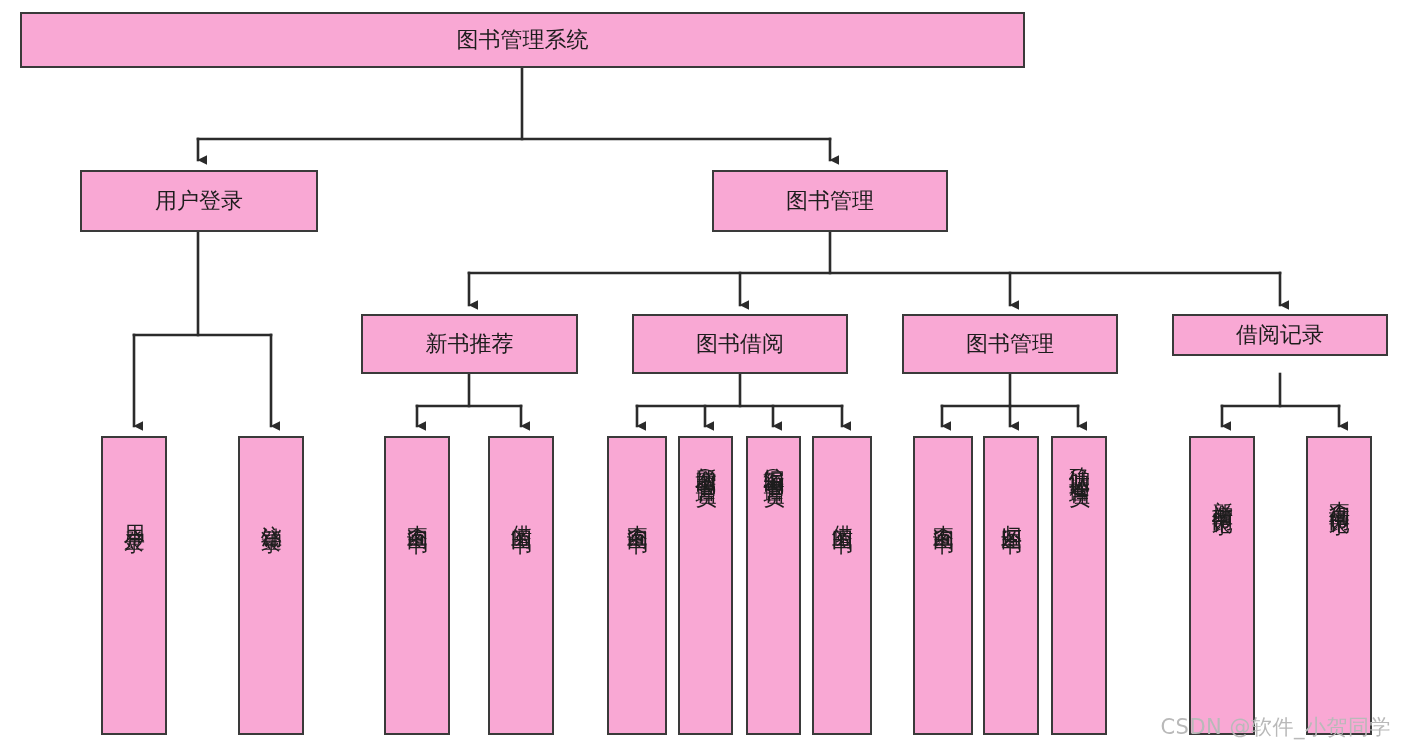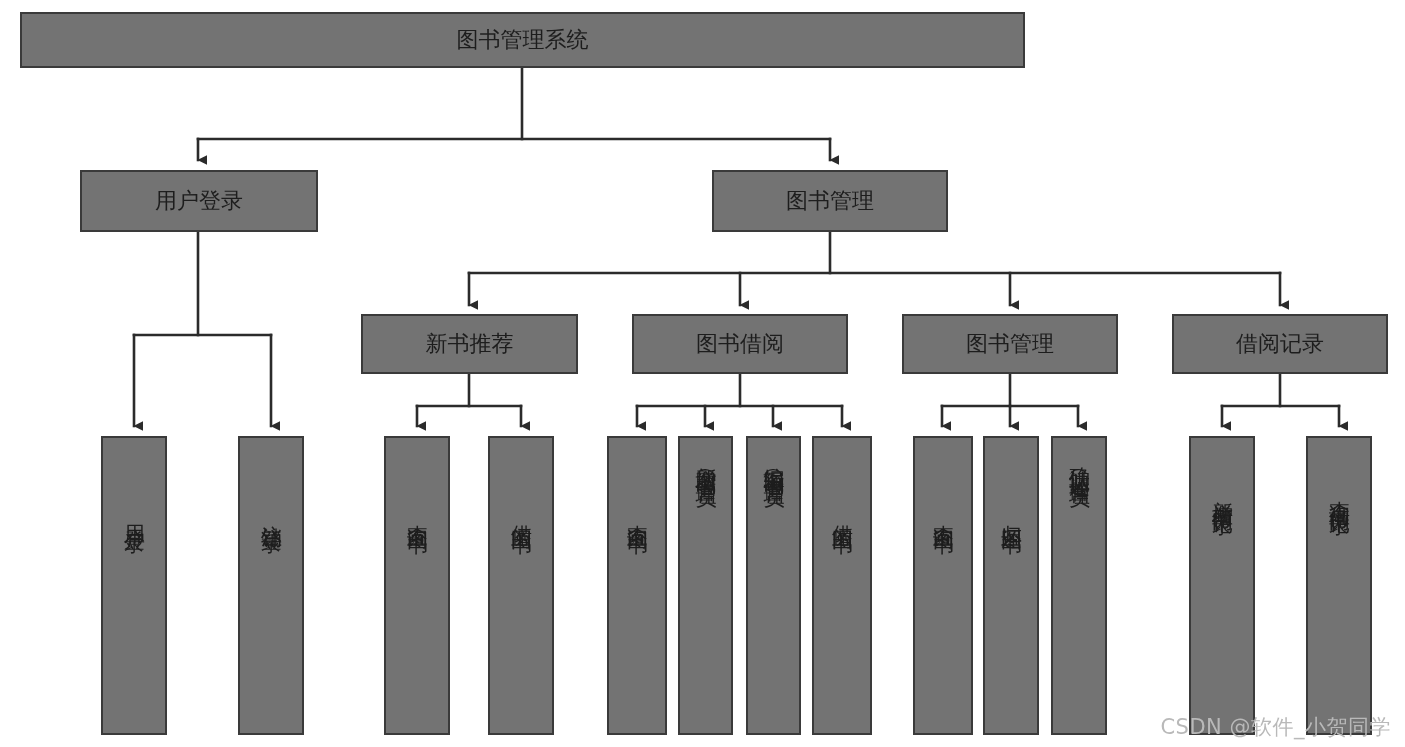--- a/index.html
+++ b/index.html
@@ -22,21 +22,21 @@
     position: absolute;
     left: 0;
     top: 0;
     width: 1405px;
     height: 747px;
     pointer-events: none;
   }
   .node {
     position: absolute;
     box-sizing: border-box;
-    background: #737373;
+    background: #f9a8d4;
     border: 2.5px solid #3a3a3a;
     display: flex;
     align-items: center;
     justify-content: center;
     color: #1d1d1d;
     line-height: 1.18;
     text-align: center;
     z-index: 2;
   }
   .node.h {
@@ -147,21 +147,21 @@
 
   <div class="node h" style="left:632px; top:314px; width:216px; height:60px;">
     <span>图书借阅</span>
   </div>
   <div class="node h" style="left:361px; top:314px; width:217px; height:60px;">
     <span>新书推荐</span>
   </div>
   <div class="node h" style="left:902px; top:314px; width:216px; height:60px;">
     <span>图书管理</span>
   </div>
-  <div class="node h" style="left:1172px; top:314px; width:216px; height:60px;">
+  <div class="node h" style="left:1172px; top:314px; width:216px; height:42px;">
     <span>借阅记录</span>
   </div>
 
   <div class="node v pad-top2" style="left:101px; top:436px; width:66px; height:299px;">
     <span class="vtext">用户登录</span>
   </div>
   <div class="node v pad-top2" style="left:238px; top:436px; width:66px; height:299px;">
     <span class="vtext">注销登录</span>
   </div>
 

